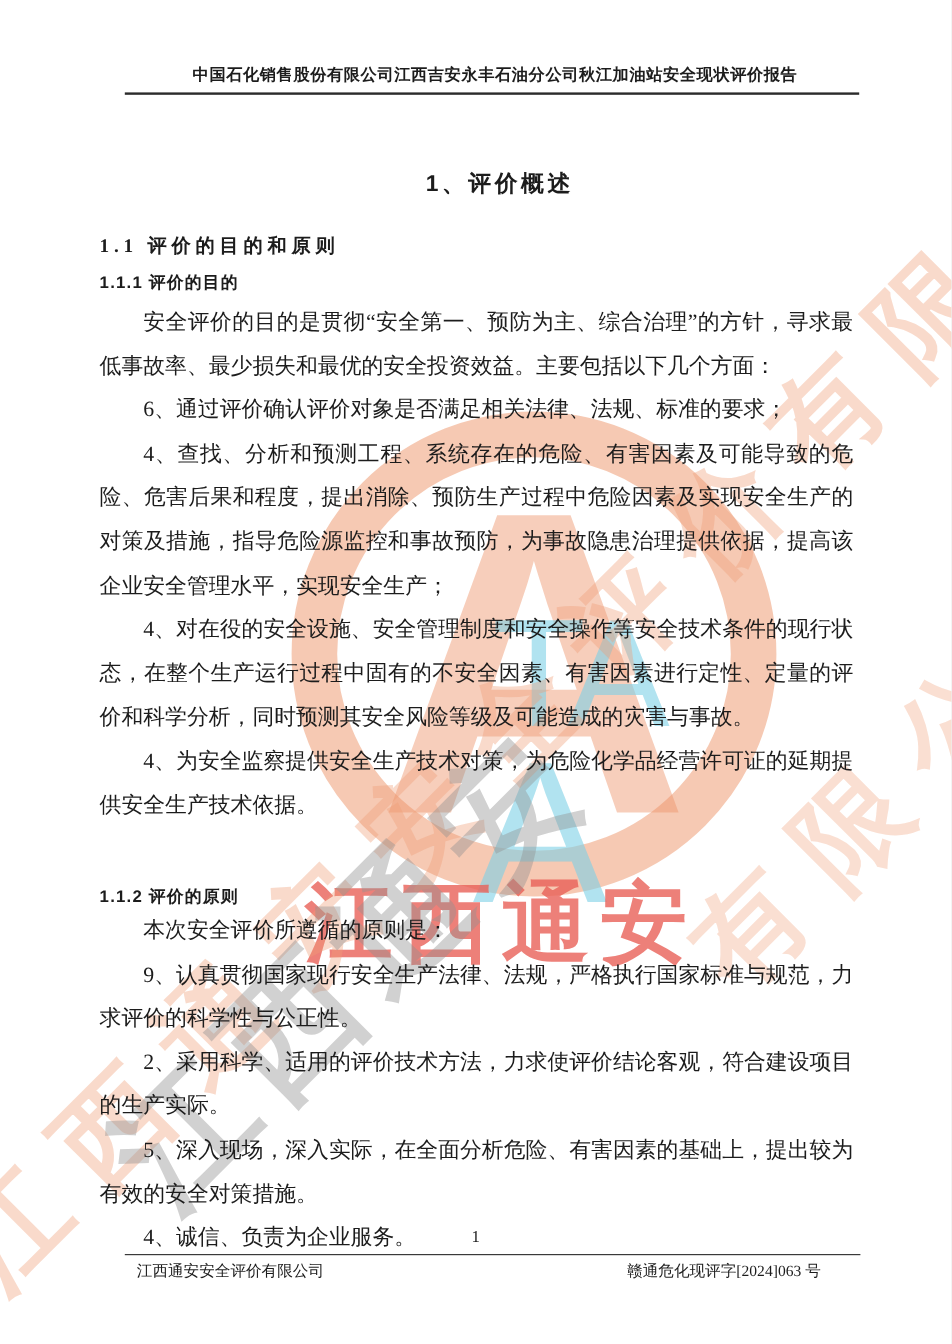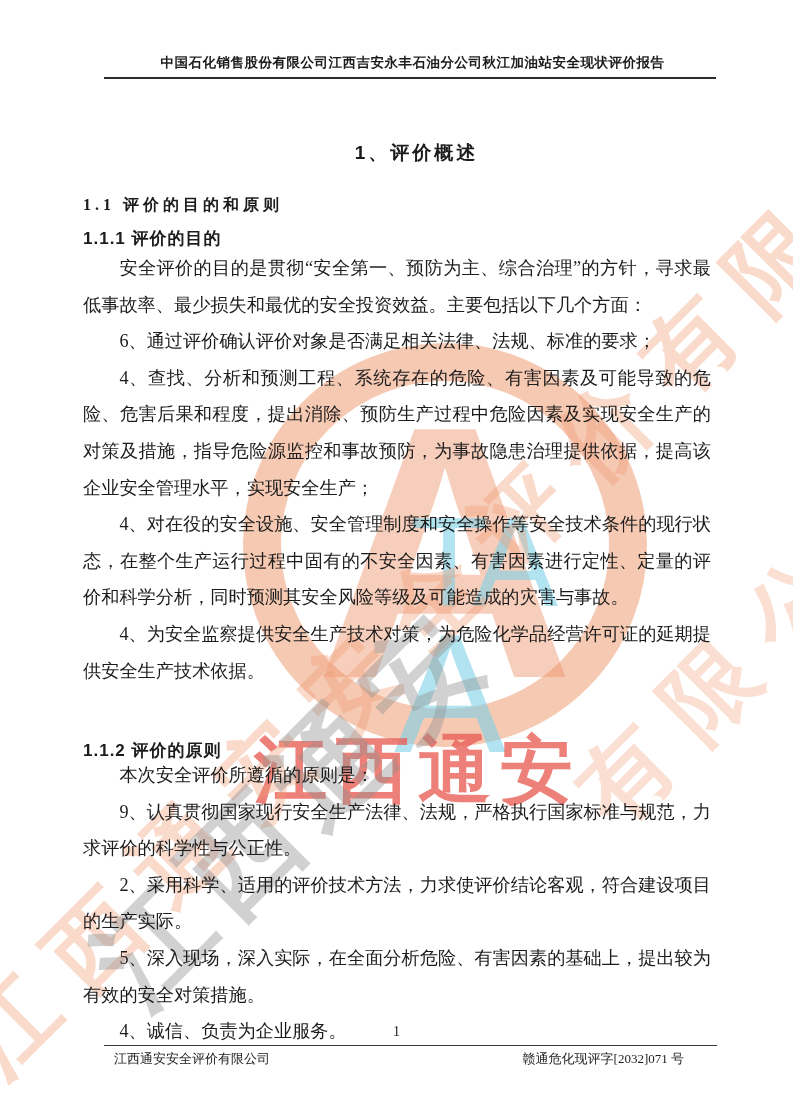--- a/index.html
+++ b/index.html
@@ -46,21 +46,21 @@
     font-family:"Liberation Sans","DejaVu Sans",sans-serif;
     font-size:19px; font-weight:700; letter-spacing:3px;margin-left:20px;
   }
   .h2 {
     position:absolute; top:195px; left:83px;
     font-size:16px; font-weight:700; letter-spacing:4px;
   }
   .h3 {
     position:absolute; left:83px;
     font-family:"Liberation Sans","DejaVu Sans",sans-serif;
-    font-size:17px; font-weight:700; letter-spacing:1px;
+    font-size:14px; font-weight:700; letter-spacing:1px;
   }
   .h3-a { top:227px; }
   .h3-b { top:699px;margin-top:40px; }
   .body-block { position:absolute; left:83px; width:628px; font-size:18.2px; line-height:36.6px; }
   .body-a { top:250px; }
   .body-b { top:757px; }
   .body-block p { margin:0; text-indent:2em; text-align:justify; }
   .pg-num { position:absolute; top:1024px; left:0; width:100%; text-align:center; font-size:14px; }
   .ftr-rule { position:absolute; top:1045px; left:104px; width:613px; border-top:1.5px solid #3a3a3a; }
   .ftr-row {
@@ -114,17 +114,17 @@
       <p>9、认真贯彻国家现行安全生产法律、法规，严格执行国家标准与规范，力求评价的科学性与公正性。</p>
       <p>2、采用科学、适用的评价技术方法，力求使评价结论客观，符合建设项目的生产实际。</p>
       <p>5、深入现场，深入实际，在全面分析危险、有害因素的基础上，提出较为有效的安全对策措施。</p>
       <p>4、诚信、负责为企业服务。</p>
     </div>
 
     <div class="pg-num">1</div>
     <div class="ftr-rule"></div>
     <div class="ftr-row">
       <span>江西通安安全评价有限公司</span>
-      <span>赣通危化现评字[2032]071 号</span>
+      <span>赣通危化现评字[2024]063 号</span>
     </div>
 
   </div>
 </div>
 
 </body></html>

